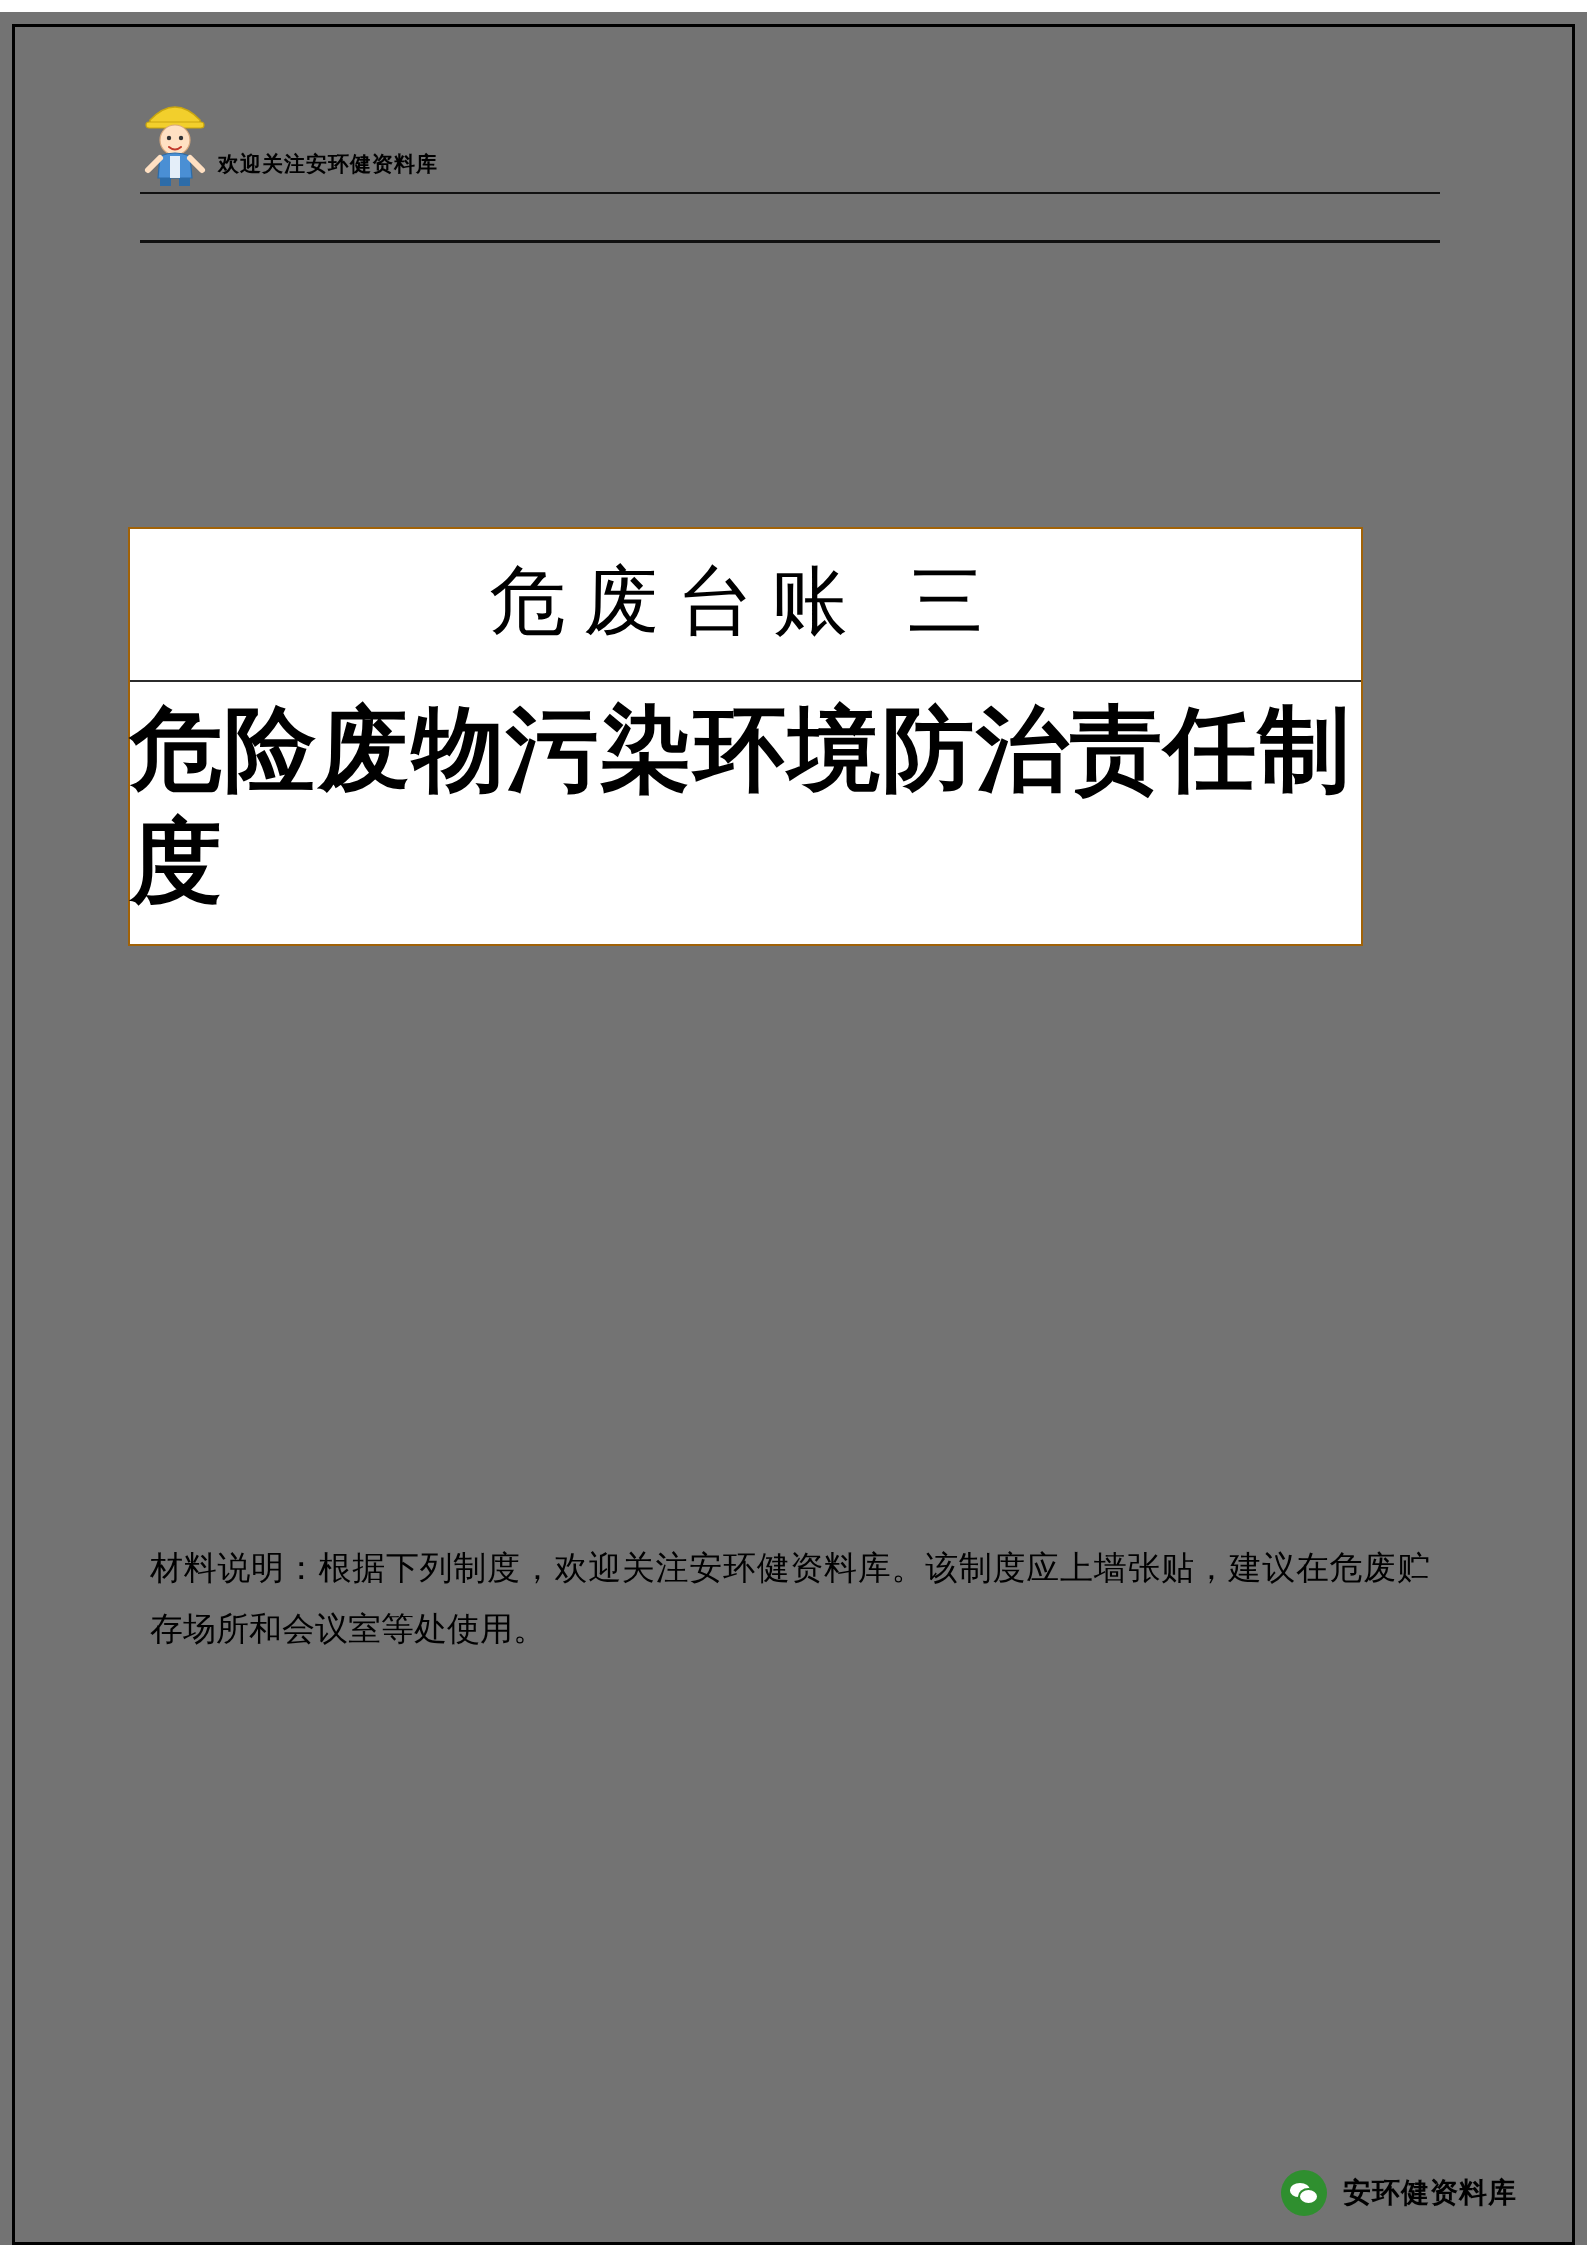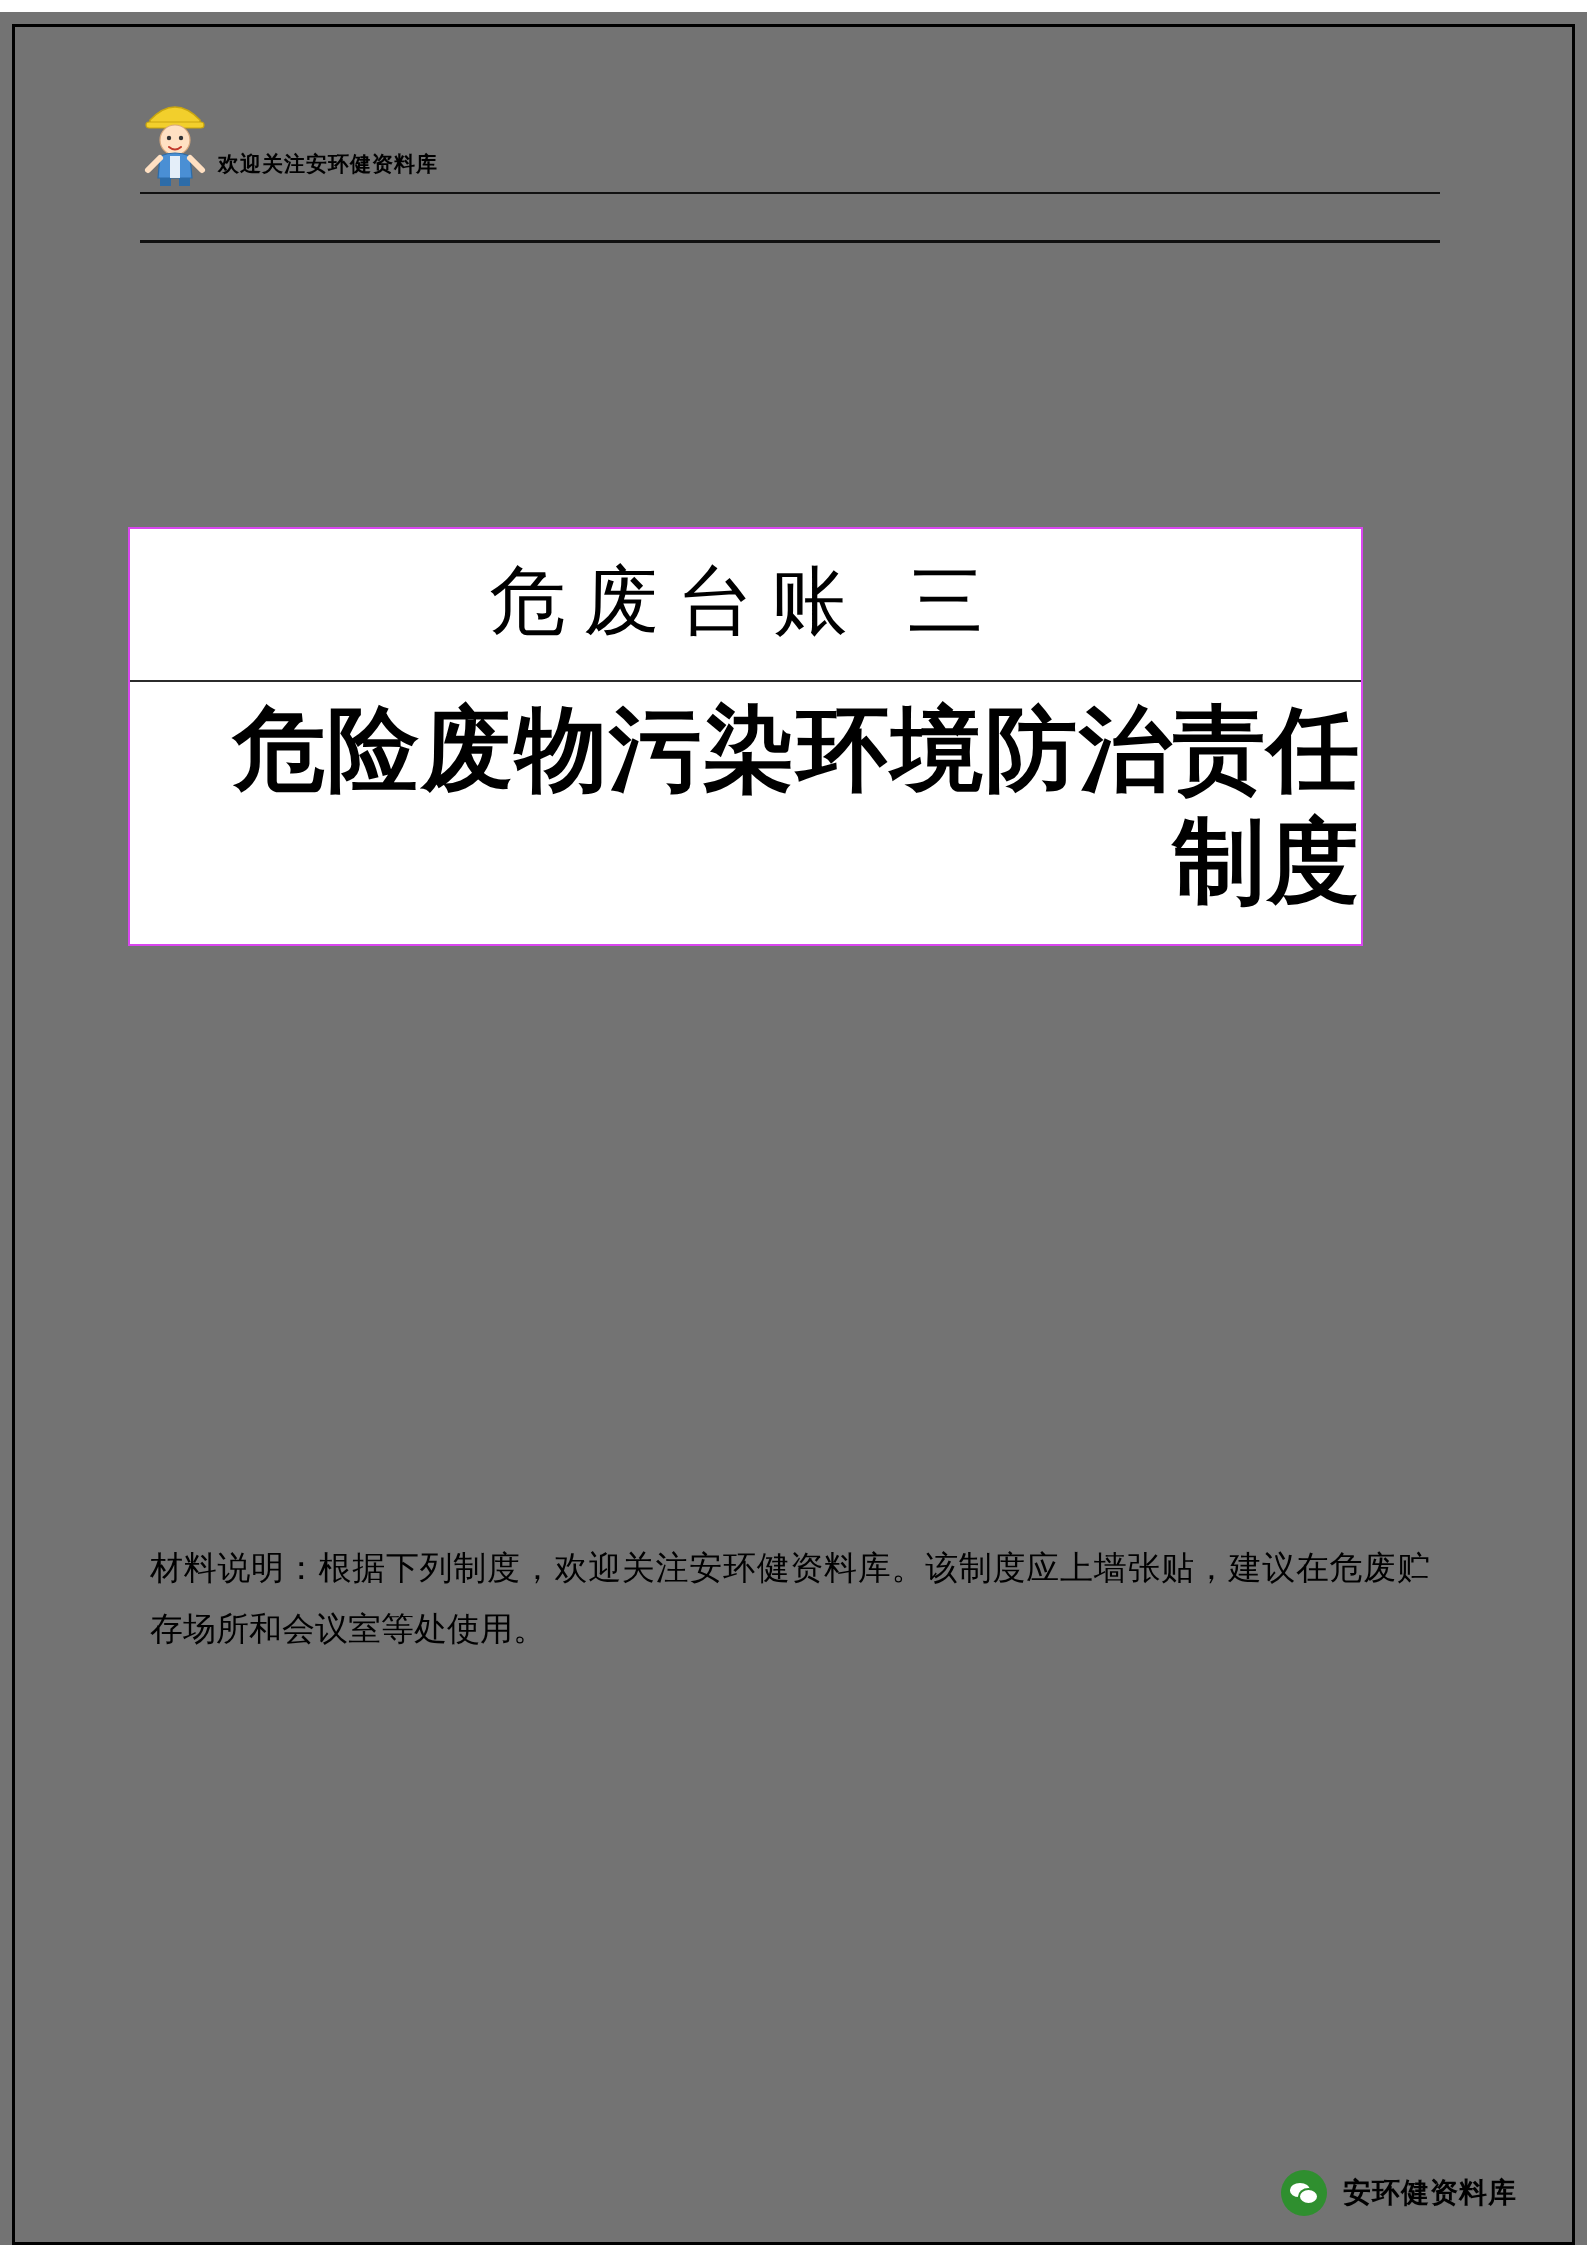--- a/index.html
+++ b/index.html
@@ -74,39 +74,39 @@
     height: 0;
     border-top: 3px solid #111111;
   }
 
   
   .title-box {
     position: absolute;
     left: 128px;
     top: 515px;
     width: 1235px;
-    border: 2px solid #d946ef;
+    border: 2px solid #a16207;
     box-sizing: border-box;
     background: #ffffff;
   }
   .title-row-top {
     border-bottom: 2px solid #2b2b2b;
     text-align: center;
     padding: 22px 0 26px 0;
   }
   .title-row-top .t {
     font-family: "DejaVu Serif", "Liberation Serif", serif;
     font-size: 76px;
     letter-spacing: 18px;
     white-space: nowrap;
     color: #000000;
   }
   .title-row-bottom {
-    text-align: right;
-    padding: 12px 0 26px 12px;
+    text-align: left;
+    padding: 12px 0 26px 0;
   }
   .title-row-bottom .t {
     font-family: "DejaVu Sans", "Liberation Sans", sans-serif;
     font-size: 92px;
     font-weight: bold;
     line-height: 1.22;
     letter-spacing: 2px;
     color: #000000;
   }
 

